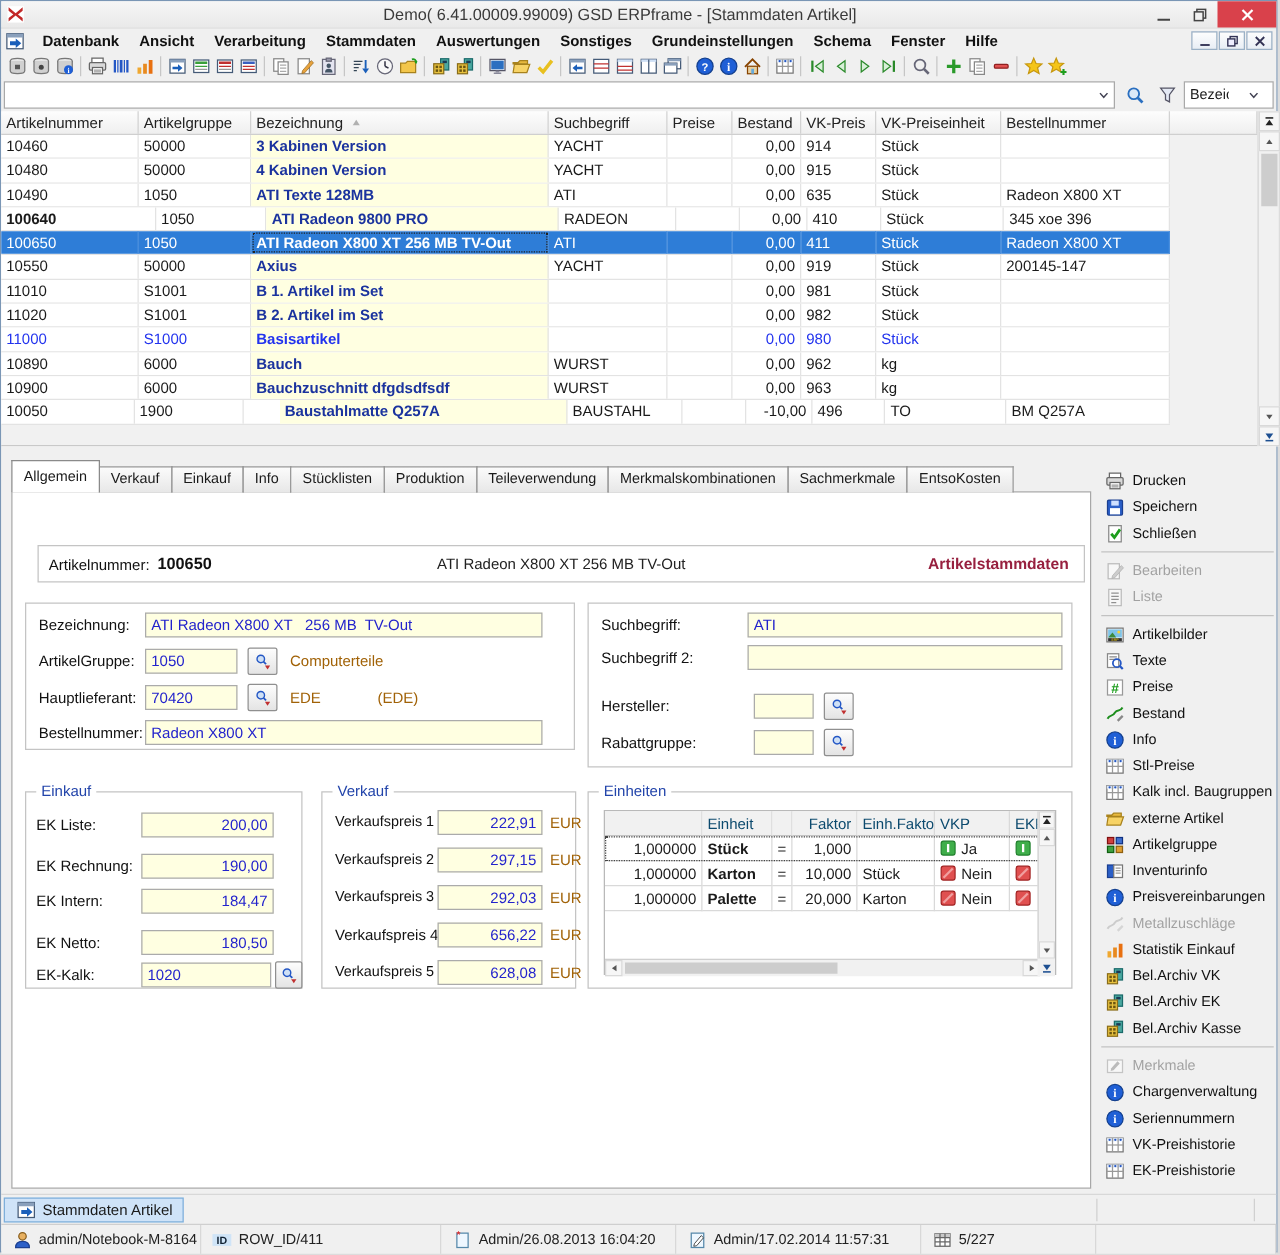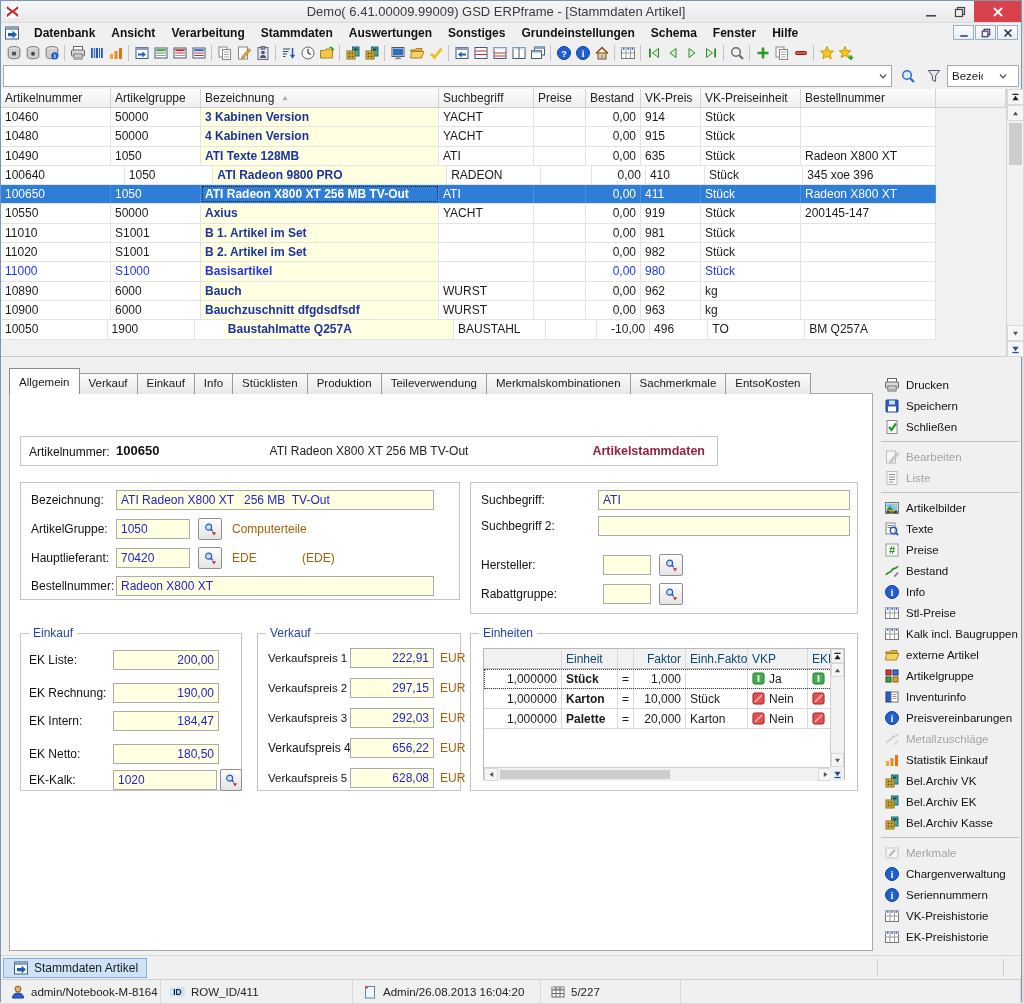--- a/index.html
+++ b/index.html
@@ -576,21 +576,21 @@
           <div class="gcell c1" style="width: 90px;">1050</div>
           <div class="gcell c2" style="width: 238px;">ATI Texte  128MB</div>
           <div class="gcell c3" style="width: 95px;">ATI</div>
           <div class="gcell c4" style="width: 52px;"></div>
           <div class="gcell c5" style="width: 55px;">0,00</div>
           <div class="gcell c6" style="width: 60px;">635</div>
           <div class="gcell c7" style="width: 100px;">Stück</div>
           <div class="gcell c8" style="width: 135px;">Radeon X800 XT</div>
         </div>
         <div class="grow">
-          <div class="gcell c0" style="width: 126px;">100640</div>
+          <div class="gcell c0" style="width: 126px; font-weight: bold;">100640</div>
           <div class="gcell c1" style="width: 90px;">1050</div>
           <div class="gcell c2" style="width: 238px;">ATI Radeon 9800 PRO</div>
           <div class="gcell c3" style="width: 95px;">RADEON</div>
           <div class="gcell c4" style="width: 52px;"></div>
           <div class="gcell c5" style="width: 55px;">0,00</div>
           <div class="gcell c6" style="width: 60px;">410</div>
           <div class="gcell c7" style="width: 100px;">Stück</div>
           <div class="gcell c8" style="width: 135px;">345 xoe 396</div>
         </div>
         <div class="grow sel">
@@ -721,21 +721,21 @@
         <div class="tab">Info</div>
         <div class="tab">Stücklisten</div>
         <div class="tab">Produktion</div>
         <div class="tab">Teileverwendung</div>
         <div class="tab">Merkmalskombinationen</div>
         <div class="tab">Sachmerkmale</div>
         <div class="tab">EntsoKosten</div>
       </div>
 
     <div id="panel">
-      <div class="fs" style="left:10px;top:42px;width:698px;height:30px">
+      <div class="fs" style="left:20px;top:42px;width:838px;height:30px">
         <span class="flabel" style="left:8px;top:5px">Artikelnummer:</span>
         <span id="hdr-number">100650</span>
         <span id="hdr-desc">ATI Radeon X800 XT   256 MB  TV-Out</span>
         <span id="hdr-caption">Artikelstammdaten</span>
       </div>
 
       <div class="fs" style="left:10px;top:88px;width:440px;height:118px">
         <span class="flabel" style="left:10px;top:7px">Bezeichnung:</span>
         <input class="inp" style="left: 95px; top: 7px; width: 318px;" value="ATI Radeon X800 XT   256 MB  TV-Out">
         <span class="flabel" style="left:10px;top:36px">ArtikelGruppe:</span>
@@ -1294,20 +1294,29 @@
       </div>
       <div class="sseg" style="width: 188px;">
         <span class="sicon">
           <svg width="16" height="16" viewBox="0 0 16 16">
             <rect x="3.5" y="2.5" width="9" height="11.5" fill="#eef7ff" stroke="#5588aa"></rect>
             <text x="4.8" y="6.5" font-size="8" fill="#e03030" font-weight="bold" text-anchor="middle">*</text>
           </svg>
         </span>
         <span>Admin/26.08.2013 16:04:20</span>
       </div>
+      <div class="sseg" style="width: 196px;">
+        <span class="sicon">
+          <svg width="16" height="16" viewBox="0 0 16 16">
+            <rect x="3" y="2.5" width="10" height="11.5" fill="#eef7ff" stroke="#5588aa"></rect>
+            <path d="M5.5 11 L11 4.5 L12.8 6.2 L7.3 12.6 L5 13 Z" fill="#fff" stroke="#333" stroke-width="0.7"></path>
+          </svg>
+        </span>
+        <span>Admin/17.02.2014 11:57:31</span>
+      </div>
       <div class="sseg" style="width: 140px;">
         <span class="sicon">
           <svg width="16" height="16" viewBox="0 0 16 16">
             <rect x="2" y="3" width="12" height="10" fill="#fff" stroke="#666"></rect>
             <rect x="2" y="3" width="12" height="3" fill="#c8c8c8"></rect>
             <line x1="2" y1="6" x2="14" y2="6" stroke="#666"></line>
             <line x1="2" y1="9.5" x2="14" y2="9.5" stroke="#666"></line>
             <line x1="6" y1="3" x2="6" y2="13" stroke="#666"></line>
             <line x1="10" y1="3" x2="10" y2="13" stroke="#666"></line>
           </svg>

